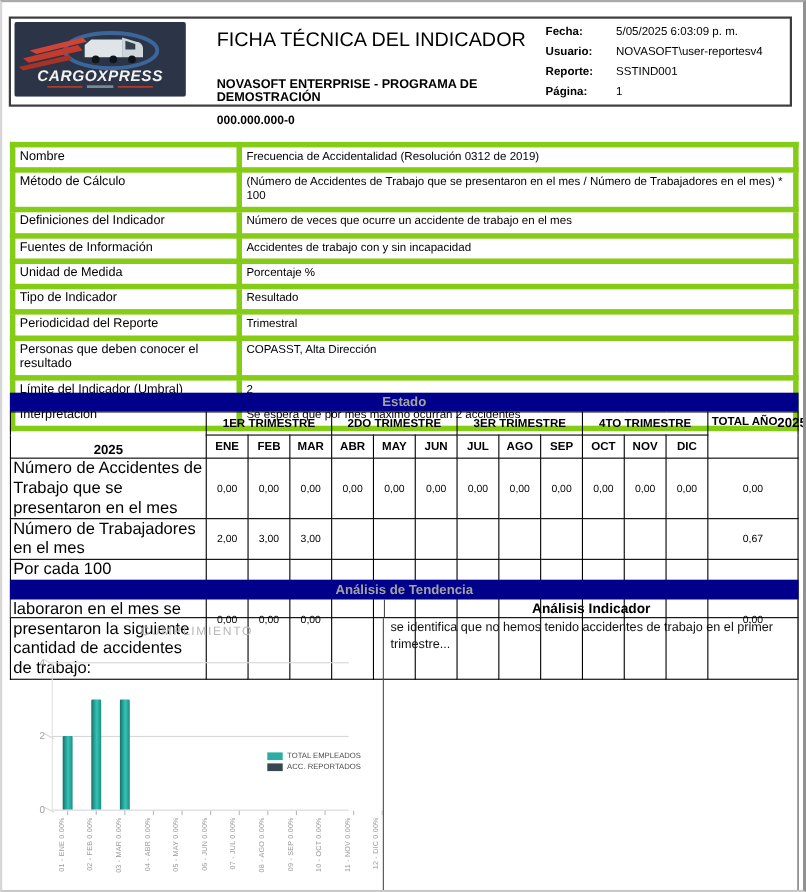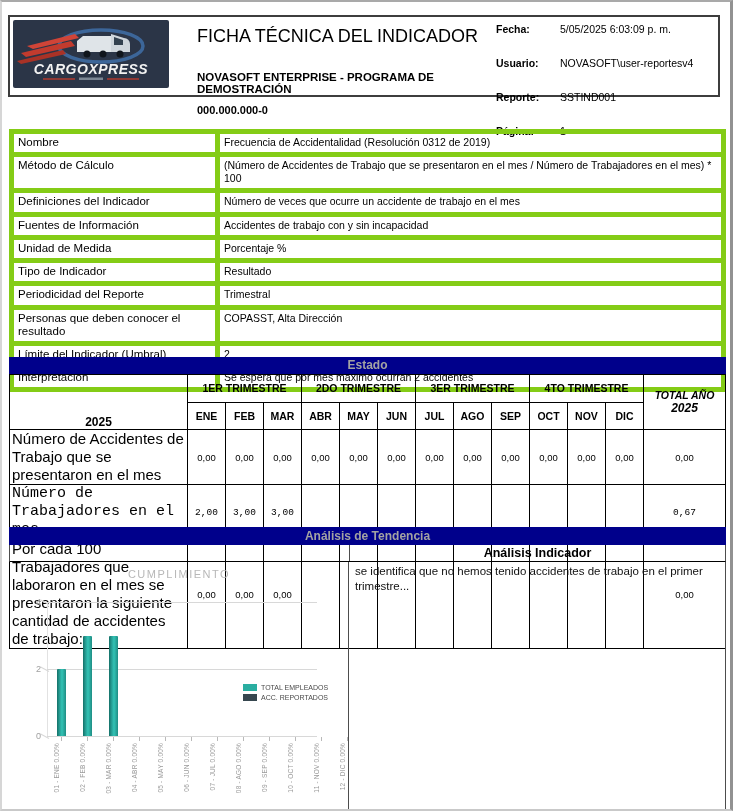--- a/index.html
+++ b/index.html
@@ -10,21 +10,21 @@
 
   
   .hdr{position:absolute;left:6px;top:13px;width:712px;height:82px;border:2px solid #3d3d3d;
        display:flex;box-sizing:border-box;background:#fff;}
   .logo-wrap{margin:3px 0 0 3px;width:176px;height:68px;flex:0 0 auto;}
   .hdr-titles{padding:9px 0 0 8px;flex:1 1 auto;}
   .hdr-title{font-size:18px;font-weight:normal;margin-bottom:24px;}
   .hdr-sub{font-size:11.5px;font-weight:bold;margin-bottom:9px;}
   .hdr-nit{font-size:11px;font-weight:bold;}
   .hdr-meta{flex:0 0 218px;padding:6px 4px 0 0;display:grid;grid-template-columns:64px 1fr;
-            grid-auto-rows:min-content;row-gap:21px;font-size:10.5px;align-items:start;}
+            grid-auto-rows:min-content;row-gap:5px;font-size:10.5px;align-items:start;}
   .meta-lbl{font-weight:bold;}
   .meta-val{line-height:1.25;}
 
   
   .itable{position:absolute;left:7px;top:127px;width:717px;border-collapse:collapse;table-layout:fixed;}
   .itable td{border:5px solid #84cc16;padding:2px 4px 3px;vertical-align:top;}
   .itable tr{height:21px;}
   .ilbl{width:193px;font-size:11.5px;line-height:1.15;}
   .ival{font-size:10.5px;line-height:1.25;margin-left:45px;}
 
@@ -36,21 +36,21 @@
 
   
   .etable{position:absolute;left:7px;top:372px;width:717px;border-collapse:collapse;table-layout:fixed;}
   .etable th,.etable td{border:1px solid #000;padding:0 2px;box-sizing:border-box;}
   .etable thead tr{height:21px;}
   .qtr{font-size:10.5px;font-weight:bold;text-align:center;}
   .mth{font-size:10.5px;font-weight:bold;text-align:center;}
   .ycell{vertical-align:bottom;text-align:center;padding-bottom:2px;}
   .yr{font-size:12px;font-weight:bold;text-align:center;}
   .totcell{vertical-align:top;padding:0;}
-  .tot-in{display:flex;flex-direction:column;justify-content:space-between;height:100%;padding:14px 1px;box-sizing:border-box;font-style:italic;}
+  .tot-in{display:flex;flex-direction:row;justify-content:space-between;height:100%;padding:2px 1px;box-sizing:border-box;}
   .tot-t{font-size:10.5px;font-weight:bold;text-align:center;white-space:nowrap;}
   .erow-lbl{font-size:15px;line-height:1.2;text-align:left;vertical-align:top;padding:2px 3px;}
   .eval,.etotal{font-size:9.5px;text-align:center;vertical-align:middle;}
 
   
   .ana-hdr{position:absolute;left:7px;top:543px;width:717px;height:17px;box-sizing:border-box;
            border-left:1px solid #4d4d4d;border-right:1px solid #4d4d4d;border-bottom:1px solid #000;
            display:flex;}
   .ana-hdr-left{width:340px;border-right:1px solid #4d4d4d;box-sizing:border-box;}
   .ana-hdr-title{flex:1;text-align:center;font-size:12.5px;font-weight:bold;line-height:16px;}
@@ -215,21 +215,21 @@
           <td class="eval">0,00</td>
           <td class="eval">0,00</td>
           <td class="eval">0,00</td>
           <td class="eval">0,00</td>
           <td class="eval">0,00</td>
           <td class="eval">0,00</td>
           <td class="eval">0,00</td>
           <td class="eval">0,00</td>
           <td class="etotal">0,00</td>
         </tr>
-        <tr style="height: 24px; font-family: Liberation Mono, monospace;">
+        <tr style="height: 24px;">
           <td class="erow-lbl">Número de Trabajadores en el mes</td>
           <td class="eval">2,00</td>
           <td class="eval">3,00</td>
           <td class="eval">3,00</td>
           <td class="eval"></td>
           <td class="eval"></td>
           <td class="eval"></td>
           <td class="eval"></td>
           <td class="eval"></td>
           <td class="eval"></td>

